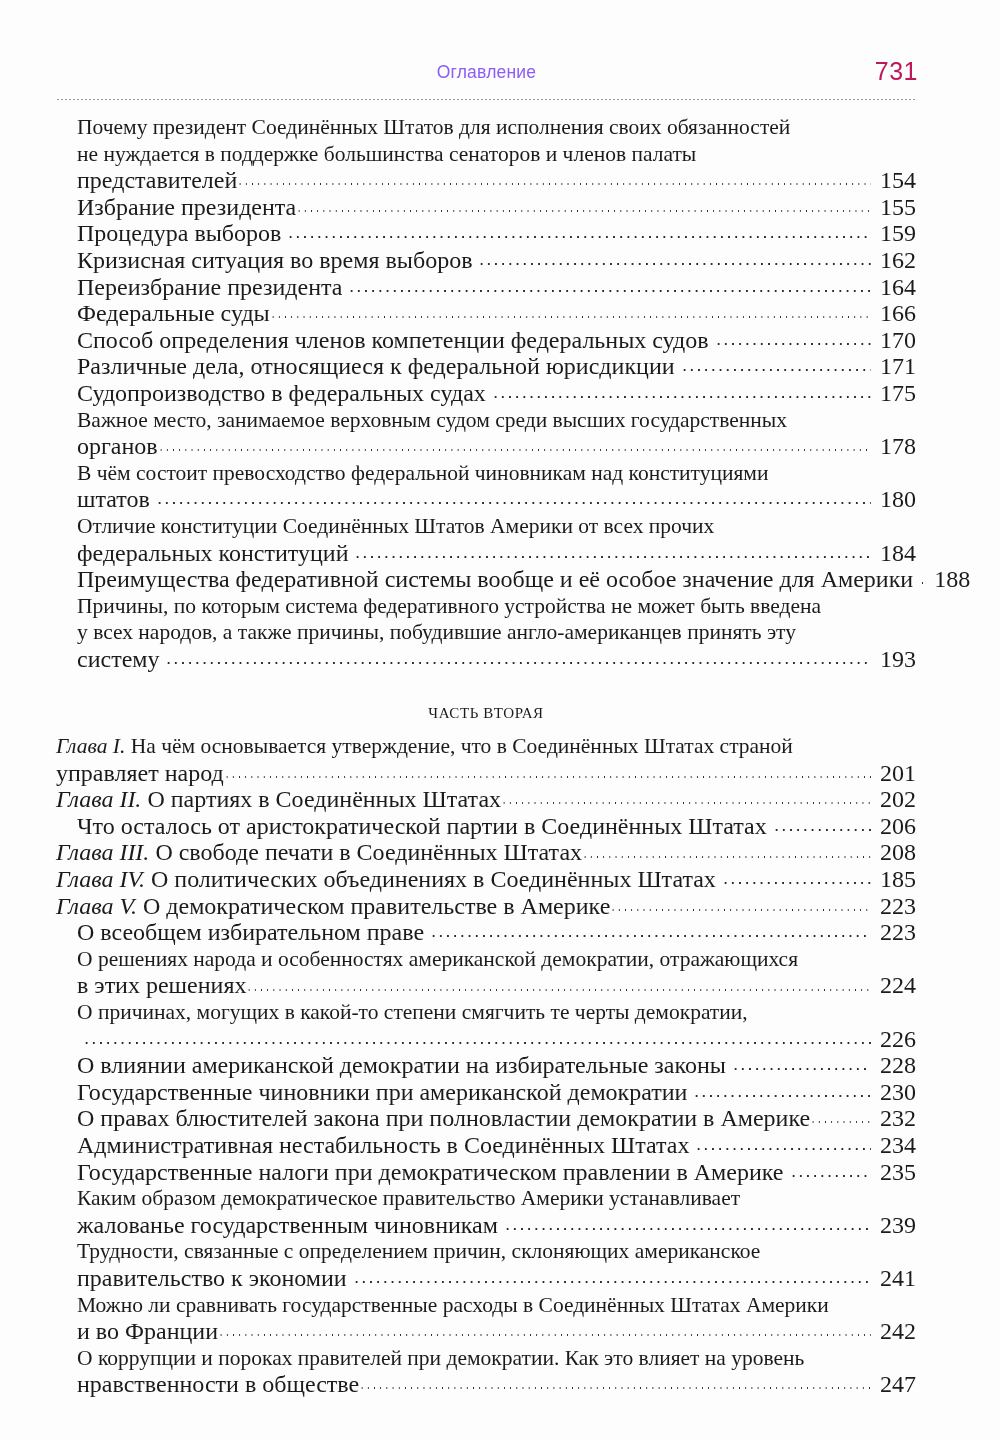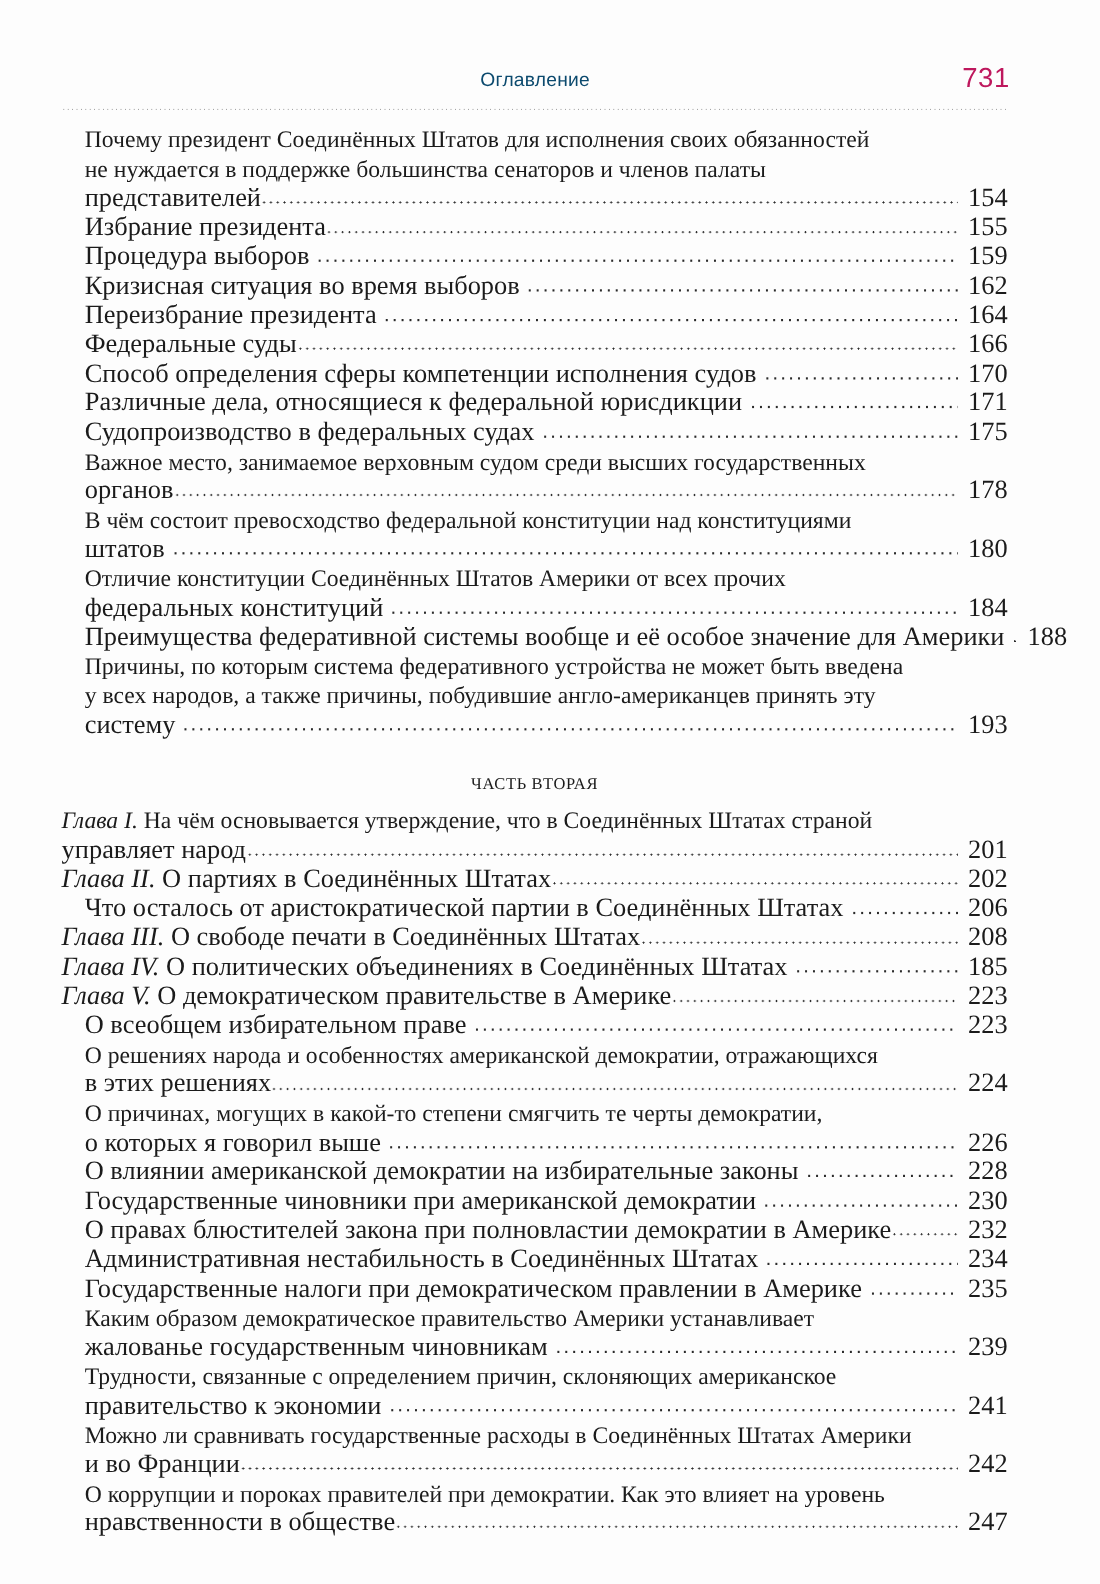--- a/index.html
+++ b/index.html
@@ -27,21 +27,21 @@
   }
   .running-head-title {
     position: absolute;
     left: 0;
     right: 0;
     top: 0;
     text-align: center;
     font-family: "Liberation Sans", "DejaVu Sans", sans-serif;
     font-size: 17.5px;
     letter-spacing: 0.2px;
-    color: #0c4a6e;
+    color: #8b5cf6;
   }
   .running-head-folio {
     position: absolute;
     right: 0;
     top: -5px;
     font-family: "Liberation Sans", "DejaVu Sans", sans-serif;
     font-size: 25px;
     color: #be185d;
     letter-spacing: 0.5px;
   }
@@ -164,41 +164,41 @@
           <span class="etext">Переизбрание президента</span>
           <span class="leader"></span>
           <span class="pnum">164</span>
         </div>
         <div class="entry indent-1 tight">
           <span class="etext">Федеральные суды</span>
           <span class="leader"></span>
           <span class="pnum">166</span>
         </div>
         <div class="entry indent-1">
-          <span class="etext">Способ определения сферы компетенции исполнения судов</span>
+          <span class="etext">Способ определения членов компетенции федеральных судов</span>
           <span class="leader"></span>
           <span class="pnum">170</span>
         </div>
         <div class="entry indent-1">
           <span class="etext">Различные дела, относящиеся к федеральной юрисдикции</span>
           <span class="leader"></span>
           <span class="pnum">171</span>
         </div>
         <div class="entry indent-1">
           <span class="etext">Судопроизводство в федеральных судах</span>
           <span class="leader"></span>
           <span class="pnum">175</span>
         </div>
         <div class="contline indent-1">Важное место, занимаемое верховным судом среди высших государственных</div>
         <div class="entry indent-1 tight">
           <span class="etext">органов</span>
           <span class="leader"></span>
           <span class="pnum">178</span>
         </div>
-        <div class="contline indent-1">В чём состоит превосходство федеральной конституции над конституциями</div>
+        <div class="contline indent-1">В чём состоит превосходство федеральной чиновникам над конституциями</div>
         <div class="entry indent-1">
           <span class="etext">штатов</span>
           <span class="leader"></span>
           <span class="pnum">180</span>
         </div>
         <div class="contline indent-1">Отличие конституции Соединённых Штатов Америки от всех прочих</div>
         <div class="entry indent-1">
           <span class="etext">федеральных конституций</span>
           <span class="leader"></span>
           <span class="pnum">184</span>
@@ -257,21 +257,20 @@
           <span class="pnum">223</span>
         </div>
         <div class="contline indent-1">О решениях народа и особенностях американской демократии, отражающихся</div>
         <div class="entry indent-1 tight">
           <span class="etext">в этих решениях</span>
           <span class="leader"></span>
           <span class="pnum">224</span>
         </div>
         <div class="contline indent-1">О причинах, могущих в какой-то степени смягчить те черты демократии,</div>
         <div class="entry indent-1">
-          <span class="etext">о которых я говорил выше</span>
           <span class="leader"></span>
           <span class="pnum">226</span>
         </div>
         <div class="entry indent-1">
           <span class="etext">О влиянии американской демократии на избирательные законы</span>
           <span class="leader"></span>
           <span class="pnum">228</span>
         </div>
         <div class="entry indent-1">
           <span class="etext">Государственные чиновники при американской демократии</span>

